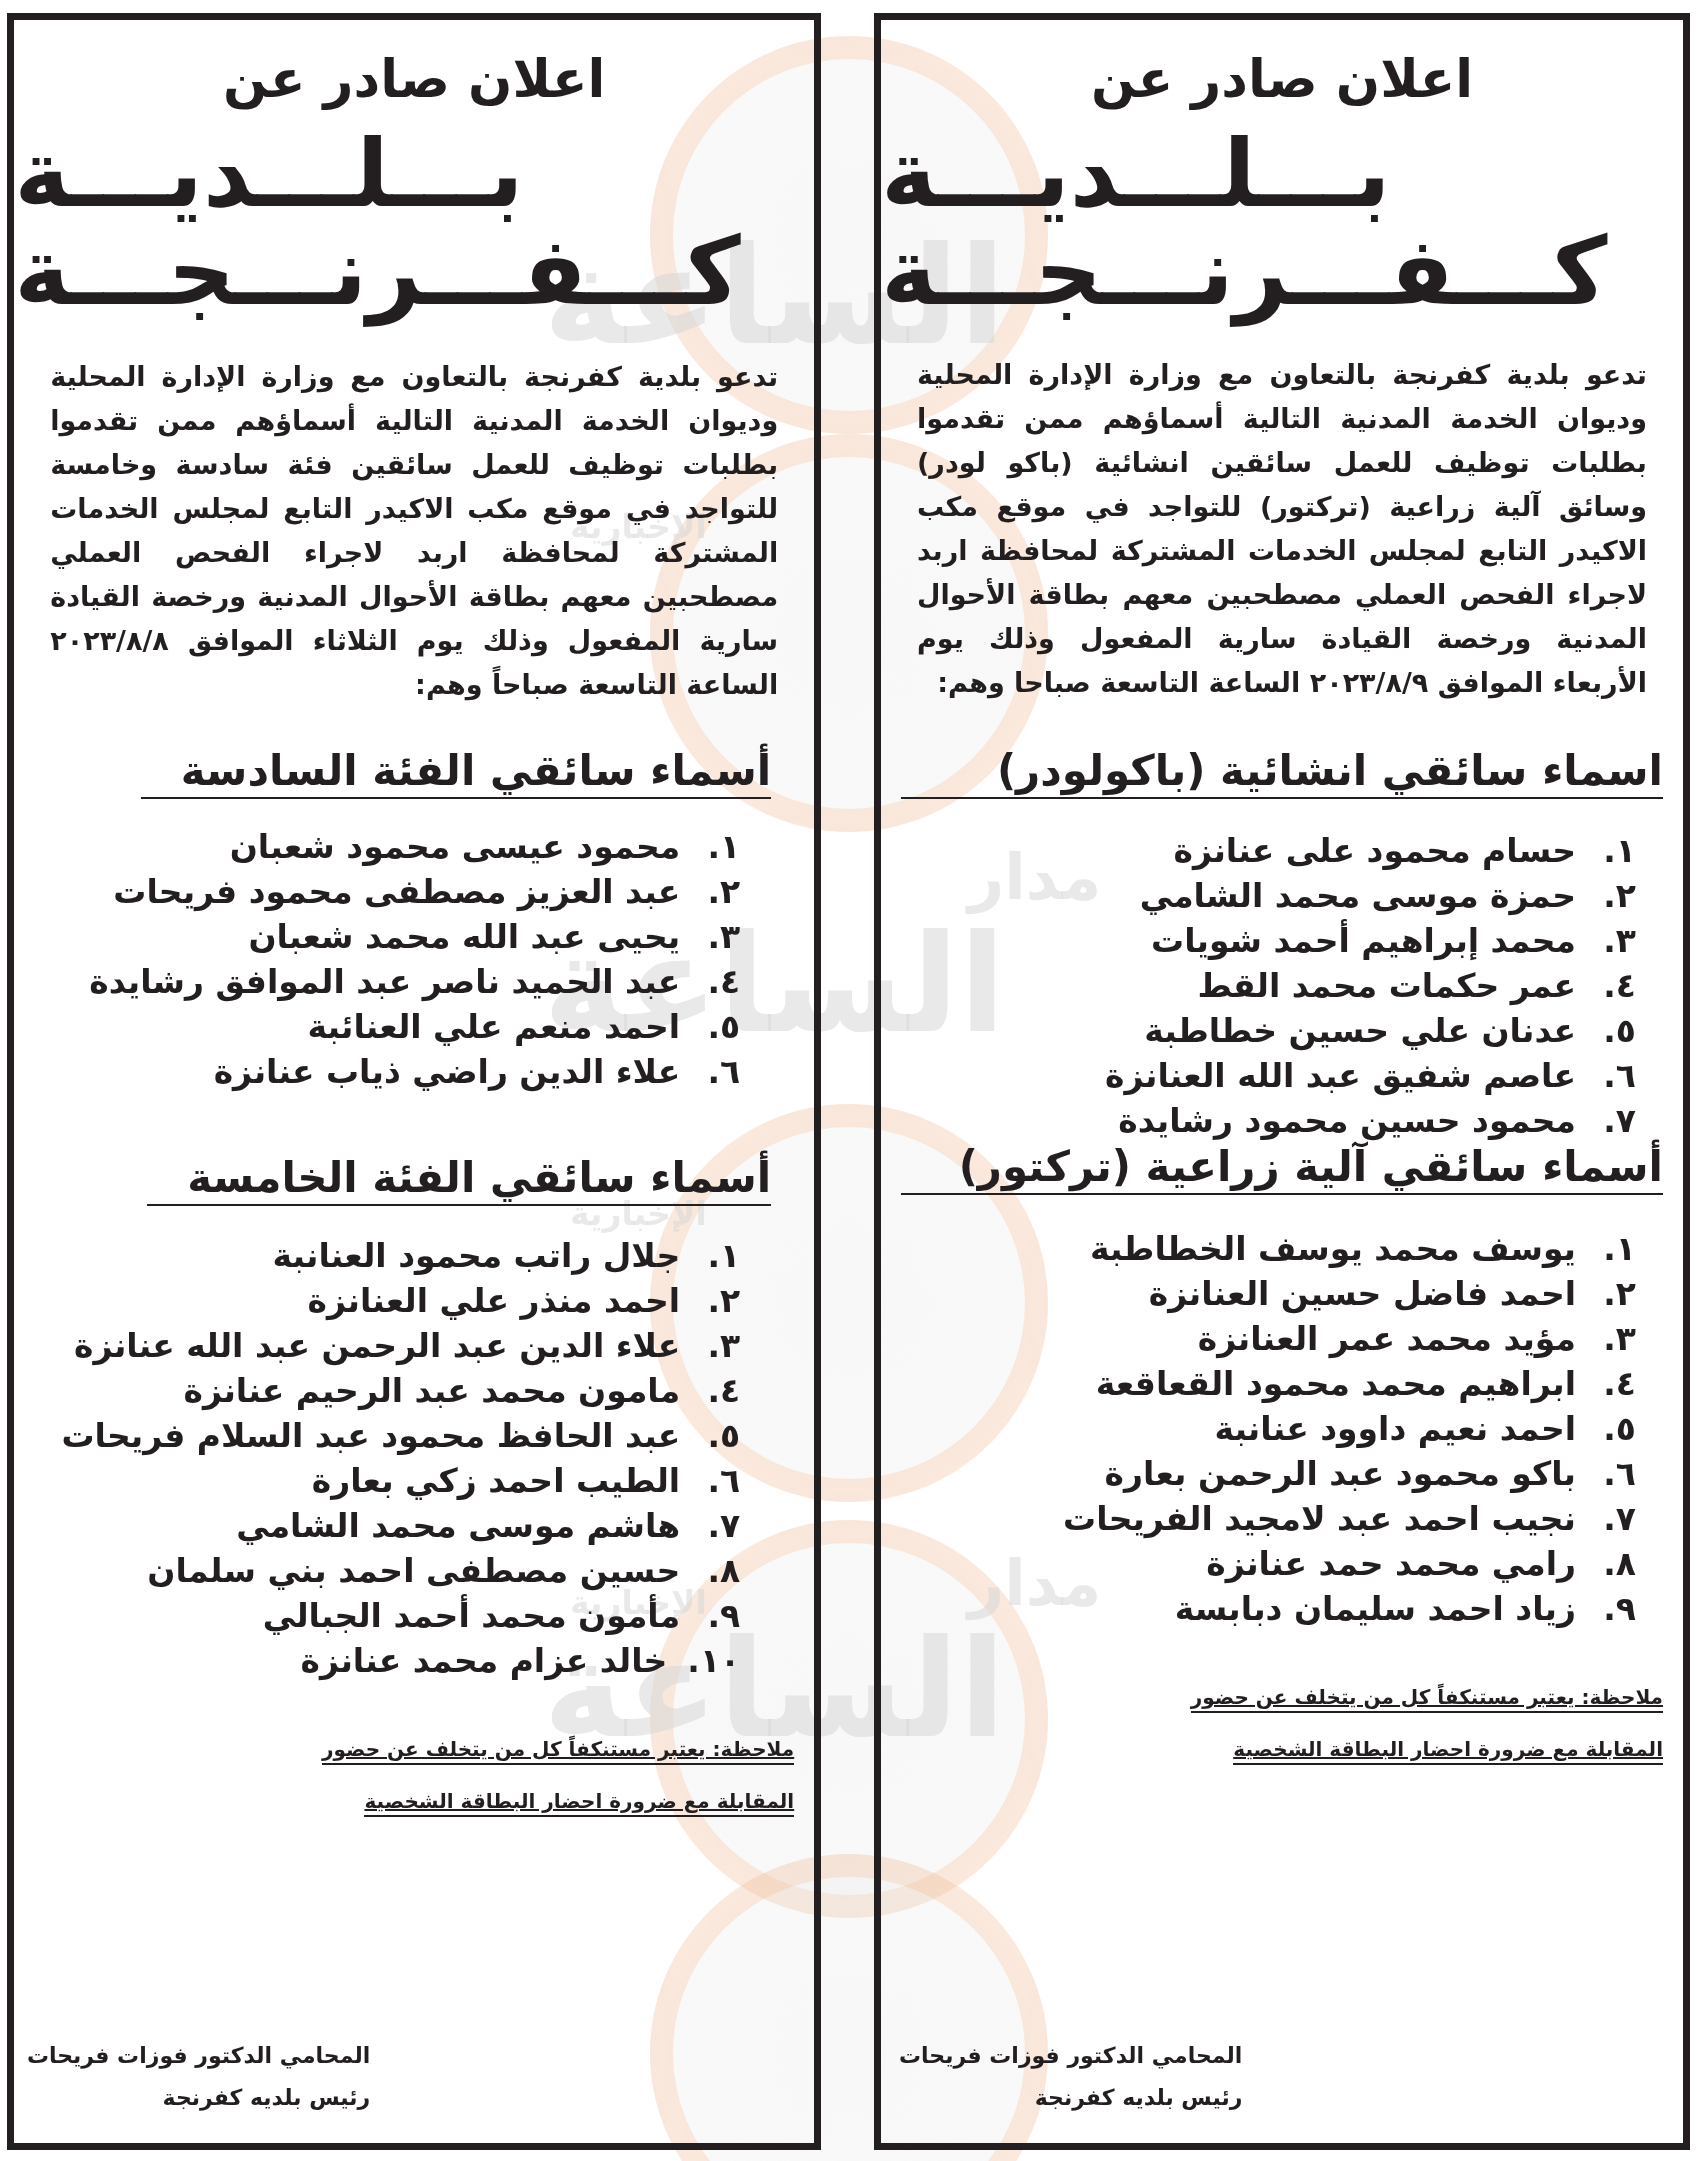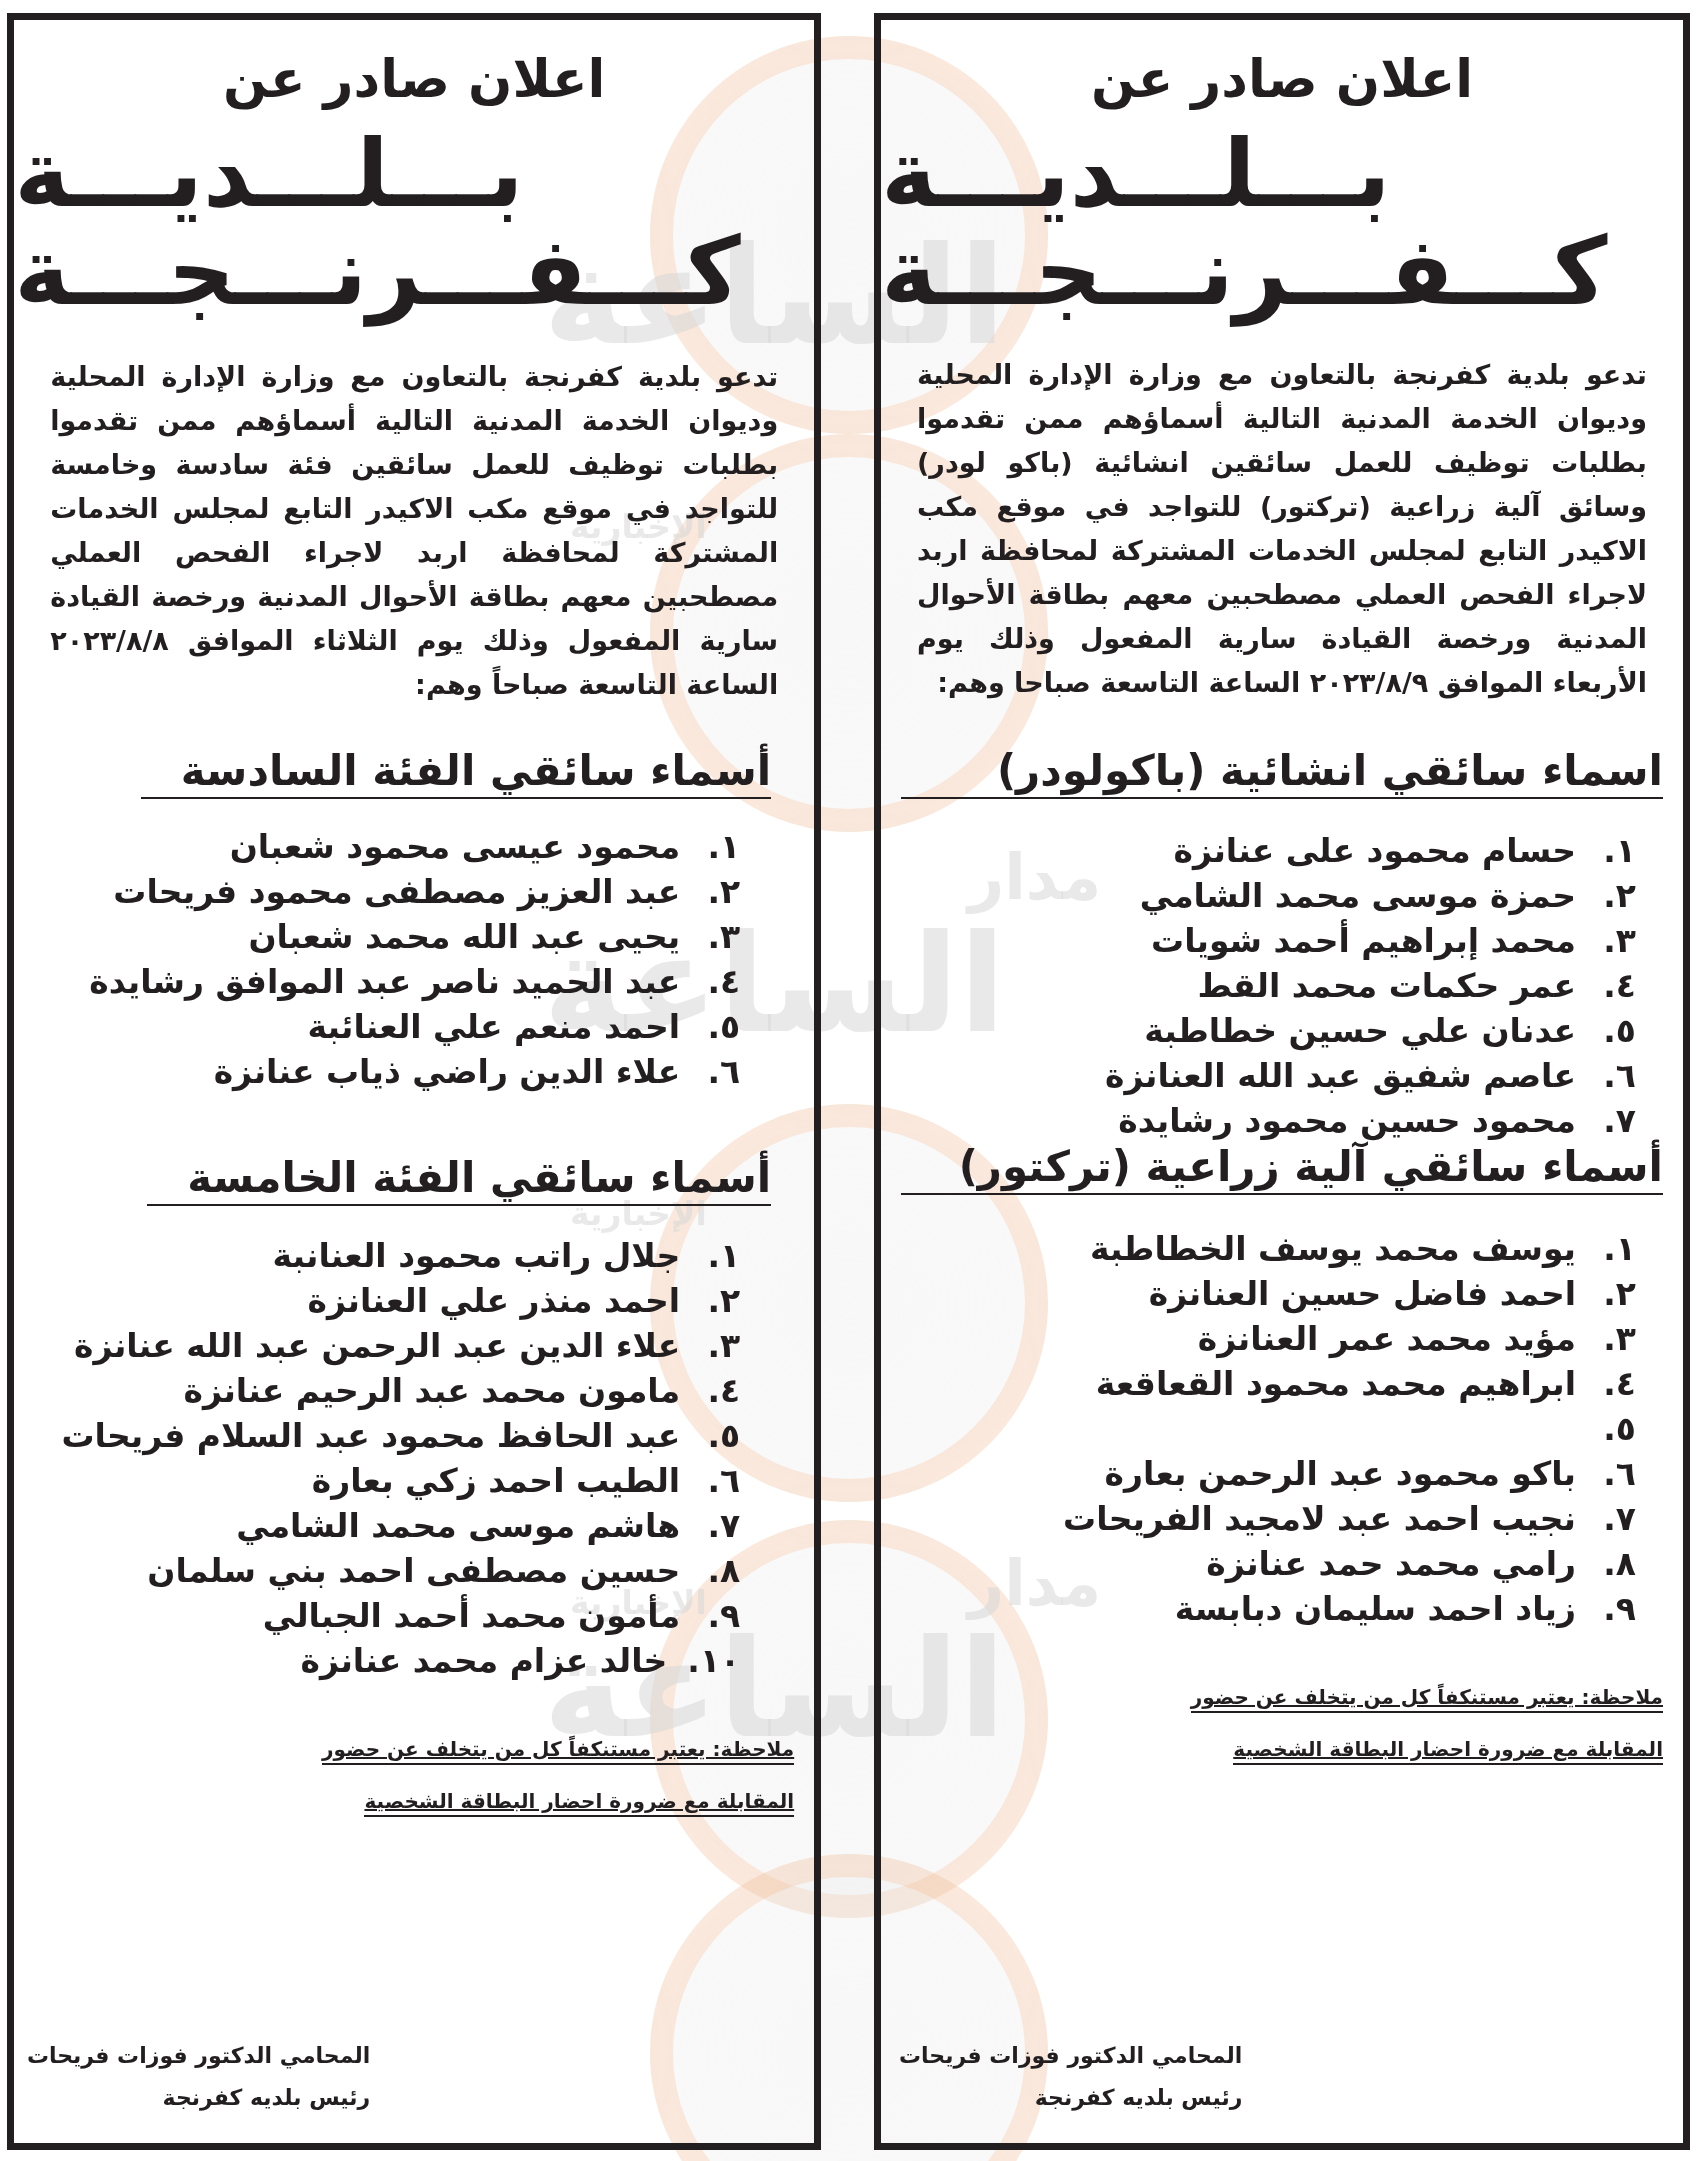--- a/index.html
+++ b/index.html
@@ -120,20 +120,21 @@
       <li>
           <span class="num">٣.</span>
           <span>مؤيد محمد عمر العنانزة</span>
         </li>
       <li>
           <span class="num">٤.</span>
           <span>ابراهيم محمد محمود القعاقعة</span>
         </li>
       <li>
           <span class="num">٥.</span>
+          <span>احمد نعيم داوود عنانبة</span>
         </li>
       <li>
           <span class="num">٦.</span>
           <span>باكو محمود عبد الرحمن بعارة</span>
         </li>
       <li>
           <span class="num">٧.</span>
           <span>نجيب احمد عبد لامجيد الفريحات</span>
         </li>
       <li>

